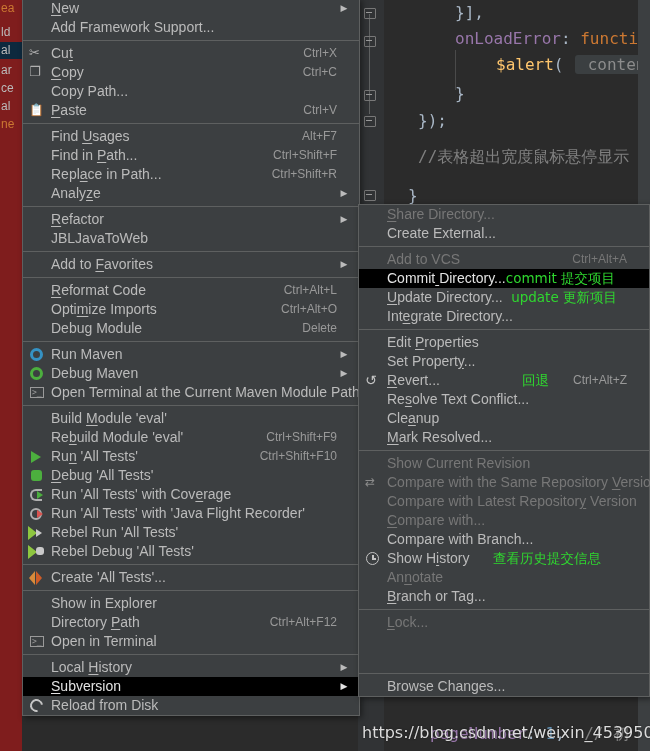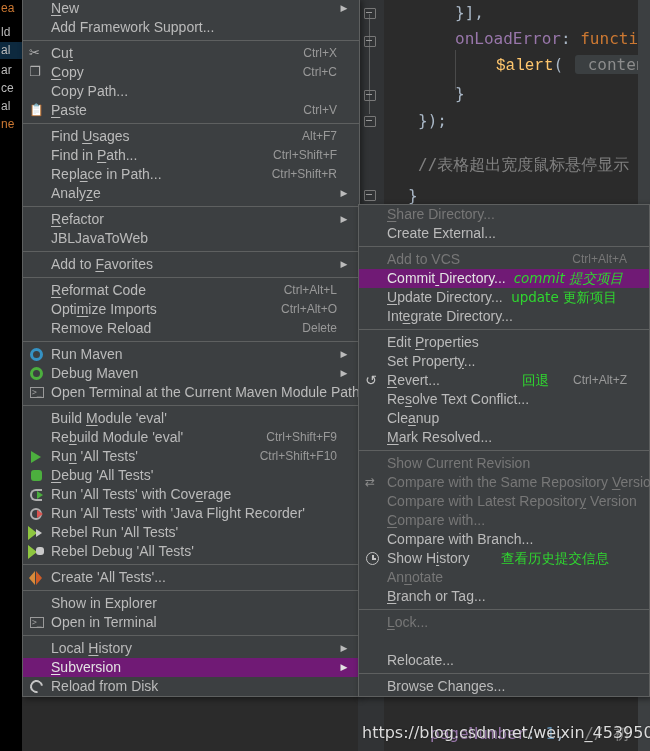--- a/index.html
+++ b/index.html
@@ -17,48 +17,48 @@
   .gutter2{position:absolute;left:384px;top:0;width:10px;height:751px;background:#2b2b2b;}
   .foldmark{position:absolute;left:362px;width:16px;height:12px;}
   .foldmark:before{content:"";position:absolute;left:2px;top:2px;width:10px;height:9px;
      border:1px solid #787878;border-radius:1px;}
   .foldmark:after{content:"";position:absolute;left:4px;top:6px;width:6px;height:1px;background:#9a9a9a;}
   .foldline{position:absolute;left:369px;width:1px;background:#5e6060;}
   .codeline{position:absolute;white-space:pre;font-family:"DejaVu Sans Mono","Liberation Mono",monospace;
      font-size:16px;line-height:18px;}
   .c-white{color:#a9b7c6;}
   .c-orange{color:#cc7832;}
-  .c-yellow{color:#ffc66d;font-family:Liberation Mono, monospace;}
+  .c-yellow{color:#ffc66d;}
   .c-purple{color:#9876aa;}
   .c-green{color:#6a8759;}
   .c-grey{color:#808080;}
   .c-blue{color:#6897bb;}
   .hintchip{background:#3b3f41;color:#8c8c8c;padding:0 3px;border-radius:3px;}
   .stripe{position:absolute;right:0;width:12px;background:#3c3f41;top:0;height:751px;}
   .stripemark{position:absolute;right:1px;width:9px;height:3px;}
 
   
-  #treesliver{position:absolute;left:0;top:0;width:22px;height:751px;background:#000000;overflow:hidden;}
+  #treesliver{position:absolute;left:0;top:0;width:22px;height:751px;background:#7f1d1d;overflow:hidden;}
   .trow{position:absolute;left:0;width:22px;height:17px;line-height:17px;font-size:12px;
         white-space:nowrap;overflow:hidden;padding-left:1px;box-sizing:border-box;}
   .trow.sel{background:#0d293e;color:#bbbbbb;}
 
   
   .menu{position:absolute;background:#3c3f41;border:1px solid #5e6060;
         box-shadow:2px 2px 6px rgba(0,0,0,.45);box-sizing:border-box;}
   #menu-main{left:22px;top:-2px;width:338px;}
   #menu-sub{left:358px;top:204px;width:292px;}
   .mi{position:relative;height:19px;line-height:19px;display:flex;align-items:center;
       padding:0 8px 0 0;box-sizing:border-box;white-space:nowrap;}
   .mi .ic{width:28px;min-width:28px;height:19px;position:relative;}
   .mi .lbl{flex:1;color:#bbbbbb;font-size:14px;}
   .mi .shc{color:#999999;font-size:12px;padding-left:14px;}
   .mi .arr{width:14px;min-width:14px;text-align:center;color:#bbbbbb;font-size:9px;}
   .mi.dis .lbl,.mi.dis .shc{color:#777777;}
-  .mi.sel{background:#701a75;}
+  .mi.sel{background:#000000;}
   .mi.sel .lbl,.mi.sel .shc,.mi.sel .arr{color:#e3e3e3;}
   .sep{height:1px;background:#5e6060;margin:3px 0;}
   .u{text-decoration:underline;text-underline-offset:2px;}
   .note{position:absolute;color:#2fd72f;font-size:13.5px;white-space:nowrap;
         font-family:"DejaVu Sans","Liberation Sans",sans-serif;}
 
   
   .i{position:absolute;left:7px;top:3px;width:14px;height:14px;}
   .gear{border-radius:50%;border:3px solid #3592c4;box-sizing:border-box;
         width:13px;height:13px;top:3px;}
@@ -105,21 +105,21 @@
   <div class="foldline" style="top:50px;left:455px;height:40px;background:#4a4a4a;"></div>
 
   <div id="code-layer">
       <div class="codeline" style="top: 4px; left: 455px;"><span class="c-white">}],</span></div>
       <div class="codeline" style="top: 30px; left: 455px;"><span class="c-purple">onLoadError</span><span class="c-white">: </span><span class="c-orange">functio</span></div>
       <div class="codeline" style="top: 56px; left: 496px;"><span class="c-yellow">$alert</span><span class="c-white">(</span></div>
       <div class="codeline" style="top: 56px; left: 575px;"><span class="hintchip"> content: </span></div>
       <div class="codeline" style="top: 56px; left: 640px;"><span class="c-green">"</span></div>
       <div class="codeline" style="top: 85px; left: 455px;"><span class="c-white">}</span></div>
       <div class="codeline" style="top: 112px; left: 418px;"><span class="c-white">});</span></div>
-      <div class="codeline" style="top: 156px; left: 418px;"><span class="c-grey">//表格超出宽度鼠标悬停显示</span></div>
+      <div class="codeline" style="top: 148px; left: 418px;"><span class="c-grey">//表格超出宽度鼠标悬停显示</span></div>
       <div class="codeline" style="top: 187px; left: 408px;"><span class="c-white">}</span></div>
       <div class="codeline" style="top: 725px; left: 430px;"><span class="c-purple">pageNumber</span><span class="c-white">: </span><span class="c-blue">1</span><span class="c-white">,  </span><span class="c-grey">// 初</span></div>
     </div>
 
   <div class="stripe">
     <div class="stripemark" style="top:395px;background:#5a8a3a;"></div>
     <div class="stripemark" style="top:690px;background:#9aa03a;"></div>
   </div>
 
   <div class="watermark" style="left:362px;top:723px;">https://blog.csdn.net/weixin_45395031</div>
@@ -225,21 +225,21 @@
       <span class="arr"></span>
     </div>
     <div class="mi">
       <span class="ic"></span>
       <span class="lbl">Opti<span class="u">m</span>ize Imports</span>
       <span class="shc">Ctrl+Alt+O</span>
       <span class="arr"></span>
     </div>
     <div class="mi">
       <span class="ic"></span>
-      <span class="lbl">Remove Reload</span>
+      <span class="lbl">Debug Module</span>
       <span class="shc">Delete</span>
       <span class="arr"></span>
     </div>
     <div class="sep"></div>
     <div class="mi">
       <span class="ic">
         <span class="i gear"></span>
       </span>
       <span class="lbl">Run Maven</span>
       <span class="arr">▶</span>
@@ -326,20 +326,26 @@
       <span class="lbl">Create 'All Tests'...</span>
       <span class="arr"></span>
     </div>
     <div class="sep"></div>
     <div class="mi">
       <span class="ic"></span>
       <span class="lbl">Show in Explorer</span>
       <span class="arr"></span>
     </div>
     <div class="mi">
+      <span class="ic"></span>
+      <span class="lbl">Directory <span class="u">P</span>ath</span>
+      <span class="shc">Ctrl+Alt+F12</span>
+      <span class="arr"></span>
+    </div>
+    <div class="mi">
       <span class="ic">
         <span class="i term">&gt;_</span>
       </span>
       <span class="lbl">Open in Terminal</span>
       <span class="arr"></span>
     </div>
     <div class="sep"></div>
     <div class="mi">
       <span class="ic"></span>
       <span class="lbl">Local <span class="u">H</span>istory</span>
@@ -373,21 +379,21 @@
     <div class="sep"></div>
     <div class="mi dis">
       <span class="ic"></span>
       <span class="lbl">Add to VCS</span>
       <span class="shc">Ctrl+Alt+A</span>
       <span class="arr"></span>
     </div>
     <div class="mi sel">
       <span class="ic"></span>
       <span class="lbl">Commit<span class="u"> </span>Directory...</span>
-      <span class="note" style="position: static; margin-right: 4px; font-style: italic;">commit 提交项目</span>
+      <span class="note" style="position: static; margin-right: 12px;">commit 提交项目</span>
       <span class="arr"></span>
     </div>
     <div class="mi">
       <span class="ic"></span>
       <span class="lbl"><span class="u">U</span>pdate Directory...</span>
       <span class="note" style="position: static; margin-right: 10px;">update 更新项目</span>
       <span class="arr"></span>
     </div>
     <div class="mi">
       <span class="ic"></span>
@@ -457,21 +463,21 @@
       <span class="lbl">Compare with Branch...</span>
       <span class="arr"></span>
     </div>
     <div class="mi">
       <span class="ic">
         <span class="i clock"></span>
         <span class="i clockh"></span>
         <span class="i clockv"></span>
       </span>
       <span class="lbl">Show H<span class="u">i</span>story</span>
-      <span class="note" style="position: static; margin-right: 18px;">查看历史提交信息</span>
+      <span class="note" style="position: static; margin-right: 26px;">查看历史提交信息</span>
       <span class="arr"></span>
     </div>
     <div class="mi dis">
       <span class="ic"></span>
       <span class="lbl">An<span class="u">n</span>otate</span>
       <span class="arr"></span>
     </div>
     <div class="mi">
       <span class="ic"></span>
       <span class="lbl"><span class="u">B</span>ranch or Tag...</span>
@@ -482,21 +488,20 @@
       <span class="ic"></span>
       <span class="lbl"><span class="u">L</span>ock...</span>
       <span class="arr"></span>
     </div>
     <div class="mi dis">
       <span class="ic"></span>
       <span class="arr"></span>
     </div>
     <div class="mi">
       <span class="ic"></span>
-      <span class="lbl">Relocate...</span>
       <span class="arr"></span>
     </div>
     <div class="sep"></div>
     <div class="mi">
       <span class="ic"></span>
       <span class="lbl">Browse Changes...</span>
       <span class="arr"></span>
     </div>
   </div>
 

